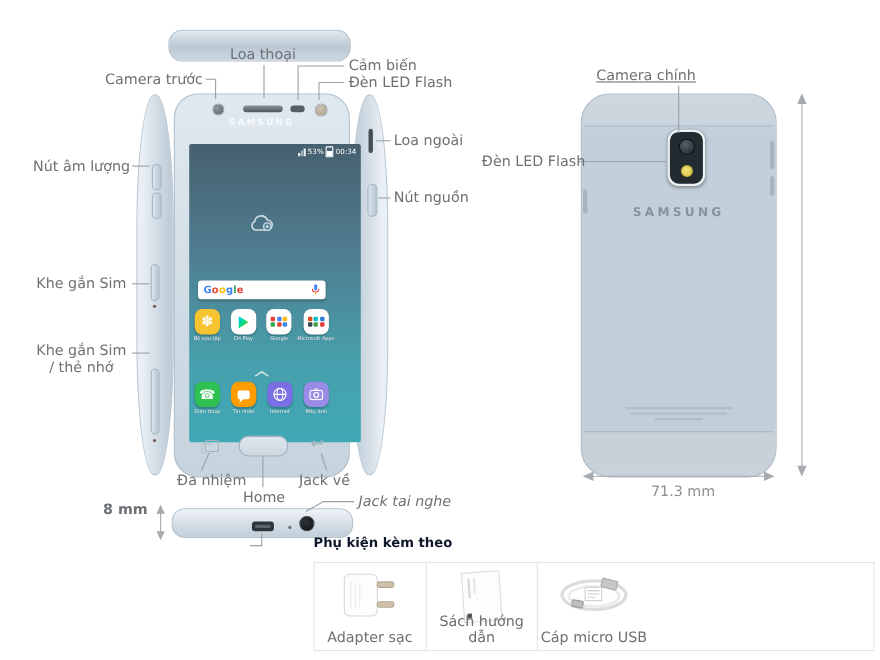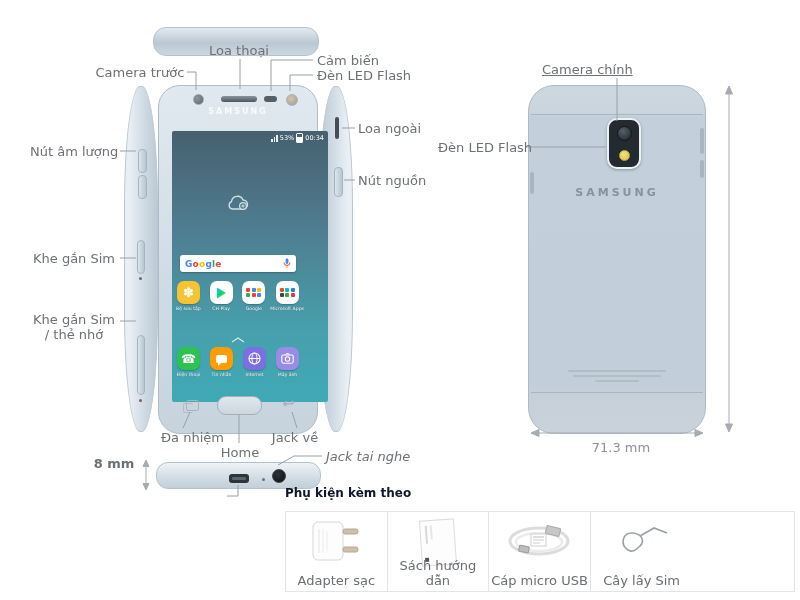--- a/index.html
+++ b/index.html
@@ -355,22 +355,15 @@
         <ellipse cx="40" cy="25" rx="23" ry="9" fill="none" stroke="#ebebeb" stroke-width="2.4"></ellipse>
         <rect x="47" y="10" width="14" height="8" rx="1" fill="#c7c7c7" stroke="#a8a8a8" transform="rotate(14 54 14)"></rect>
         <rect x="20" y="29" width="10" height="6" rx="1" fill="#bdbdbd" stroke="#9c9c9c" transform="rotate(10 25 32)"></rect>
         <rect x="32" y="17" width="15" height="12" fill="#fff" stroke="#cfcfcf"></rect>
         <line x1="34" y1="20" x2="45" y2="20" stroke="#bbb" stroke-width="1"></line>
         <line x1="34" y1="23" x2="45" y2="23" stroke="#ccc" stroke-width="1"></line>
         <line x1="34" y1="26" x2="41" y2="26" stroke="#ccc" stroke-width="1"></line>
       </svg>
       <div class="acc-label">Cáp micro USB</div>
     </div>
-    <div class="acc-cell">
-      <svg class="acc-art" width="64" height="50" viewBox="0 0 64 50">
-        <path d="M18 33 C10 28 12 15 23 16 C32 17 35 24 30 29 C25 34 22 35.5 18 33 Z" fill="none" stroke="#9aa1a8" stroke-width="1.6"></path>
-        <polyline points="30,19 44,11 57,16" fill="none" stroke="#9aa1a8" stroke-width="1.6"></polyline>
-      </svg>
-      <div class="acc-label">Cây lấy Sim</div>
-    </div>
   </div>
 
 </div>
 
 </body></html>

